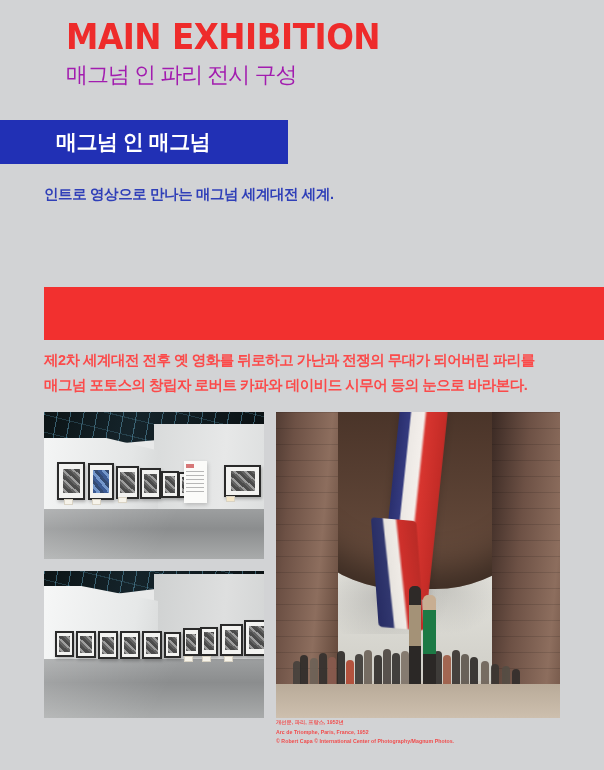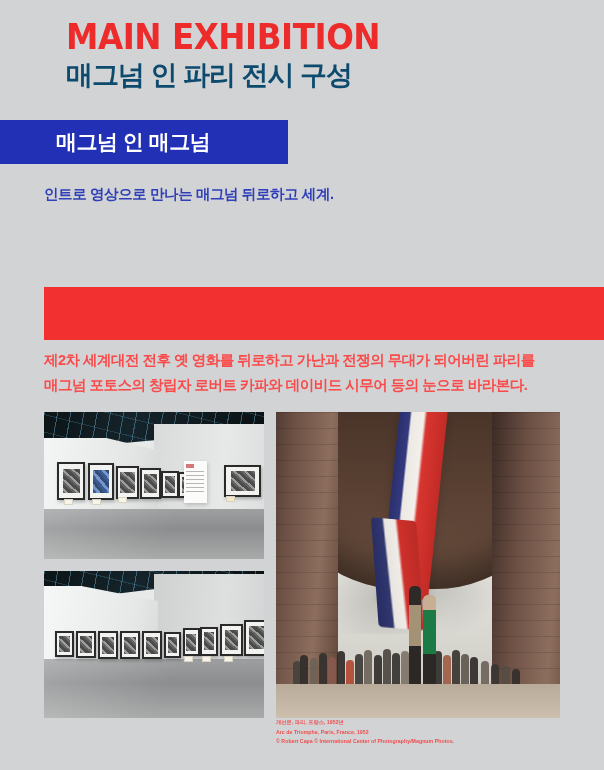--- a/index.html
+++ b/index.html
@@ -29,24 +29,24 @@
     font-weight: 900;
     color: #ee2b2b;
     letter-spacing: -0.5px;
     transform: scaleX(0.93);
     transform-origin: left center;
     margin: 0;
     white-space: nowrap;
     font-family: "DejaVu Sans", sans-serif;
   }
   .sub-title {
-    font-size: 27px;
+    font-size: 22px;
     line-height: 26px;
-    font-weight: 700;
-    color: #0c4a6e;
+    font-weight: 400;
+    color: #a21caf;
     letter-spacing: -1px;
     margin: 6px 0 0 0;
     white-space: nowrap;
   }
 
   
   .section-blue-banner {
     position: absolute;
     left: 0px;
     top: 120px;
@@ -378,21 +378,21 @@
 
 <div class="page-header">
   <div class="main-title">MAIN EXHIBITION</div>
   <div class="sub-title">매그넘 인 파리 전시 구성</div>
 </div>
 
 <div class="section-blue-banner">
   <span class="banner-label">매그넘 인 매그넘</span>
 </div>
 <div class="blue-body">
-  <div>인트로 영상으로 만나는 매그넘 뒤로하고 세계.</div>
+  <div>인트로 영상으로 만나는 매그넘 세계대전 세계.</div>
 </div>
 
 <div class="section-red-banner">
 </div>
 <div class="red-body">
   <div>제2차 세계대전 전후 옛 영화를 뒤로하고 가난과 전쟁의 무대가 되어버린 파리를</div>
   <div>매그넘 포토스의 창립자 로버트 카파와 데이비드 시무어 등의 눈으로 바라본다.</div>
 </div>
 
 <div class="gallery">

